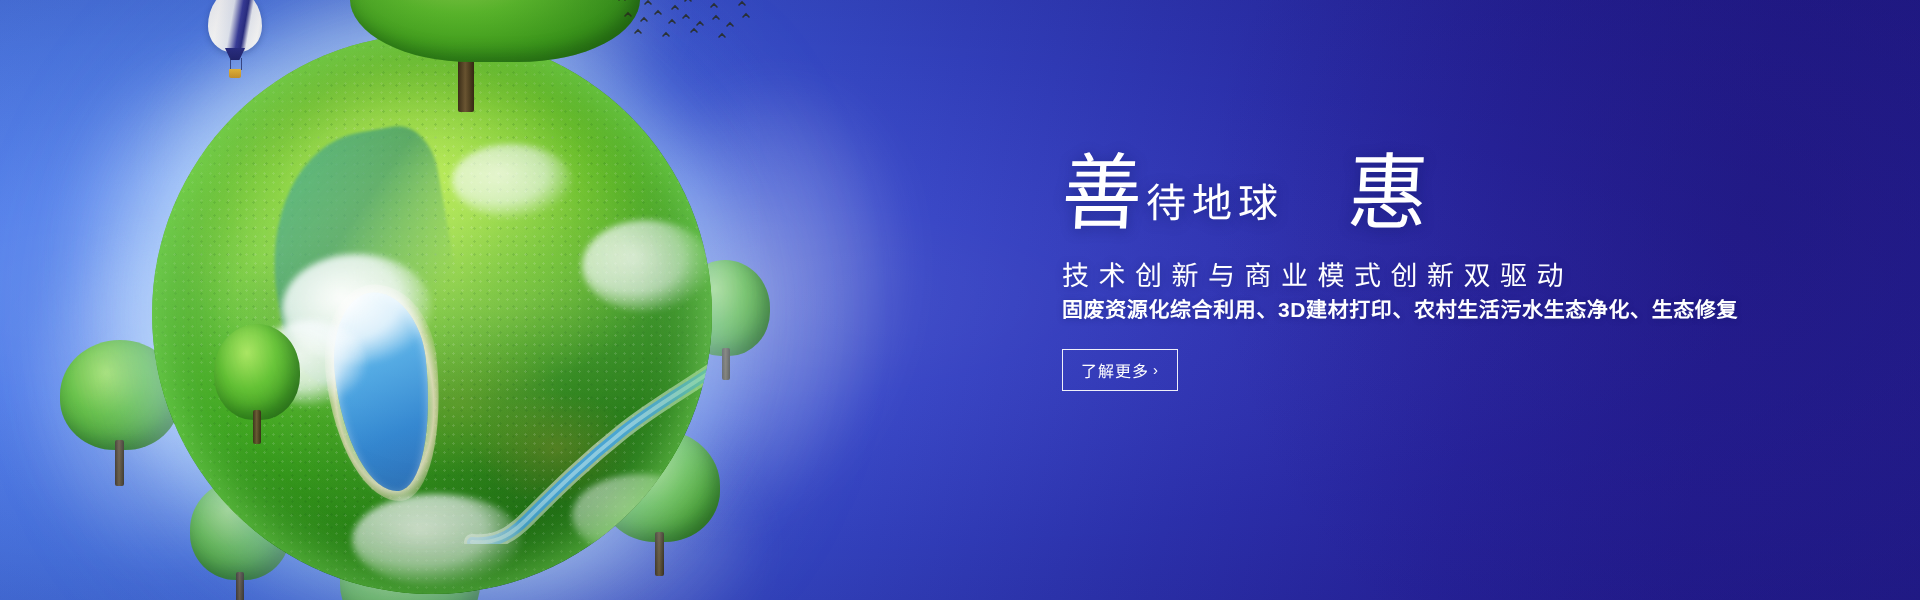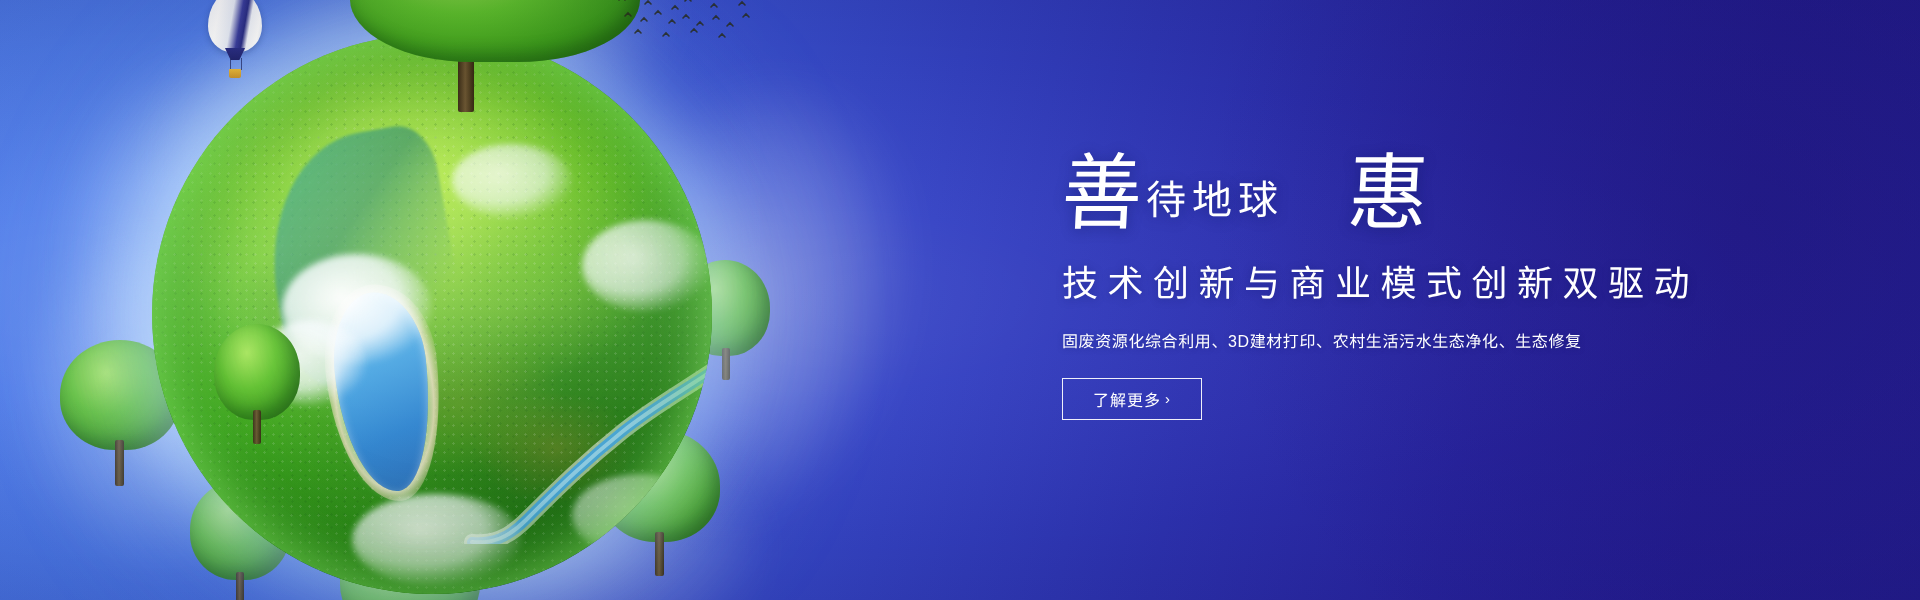--- a/index.html
+++ b/index.html
@@ -296,56 +296,55 @@
   .headline .calli {
     font-family: "Liberation Serif", "DejaVu Serif", serif;
     font-size: 80px;
     line-height: 0.92;
     font-weight: 400;
     letter-spacing: 0;
     transform: skewX(-3deg) scaleY(1.04);
     margin-right: 4px;
   }
   .headline .sub {
-    font-family: Liberation Mono, monospace;
+    font-family: Liberation Serif, serif;
     font-size: 40px;
     line-height: 1;
     font-weight: 400;
     letter-spacing: 6px;
     padding-bottom: 8px;
   }
   .headline .gap { width: 64px; flex: 0 0 64px; }
 
   .subtitle {
     margin-top: 22px;
-    font-size: 36px;
+    font-size: 27px;
     font-weight: 400;
     letter-spacing: 9.5px;
     color: #ffffff;
     white-space: nowrap;
     text-shadow: 0 1px 8px rgba(10,20,90,0.35);
   }
 
   .description {
-    margin-top: 22px;
-    font-size: 16px;
-    font-weight: 400;
+    font-size: 21px;
+    font-weight: 700;
     letter-spacing: 0.6px;
     color: #ffffff;
     white-space: nowrap;
     text-shadow: 0 1px 6px rgba(10,20,90,0.30);
   }
 
   .cta {
     margin-top: 26px;
     display: inline-flex;
     align-items: center;
     justify-content: center;
     gap: 4px;
-    width: 140px;
+    width: 116px;
     height: 42px;
     border: 1px solid rgba(255,255,255,0.92);
     background: transparent;
     color: #ffffff;
     font-size: 16px;
     letter-spacing: 1px;
     font-family: "Liberation Sans", "DejaVu Sans", sans-serif;
     cursor: pointer;
     padding: 0;
     box-sizing: border-box;

